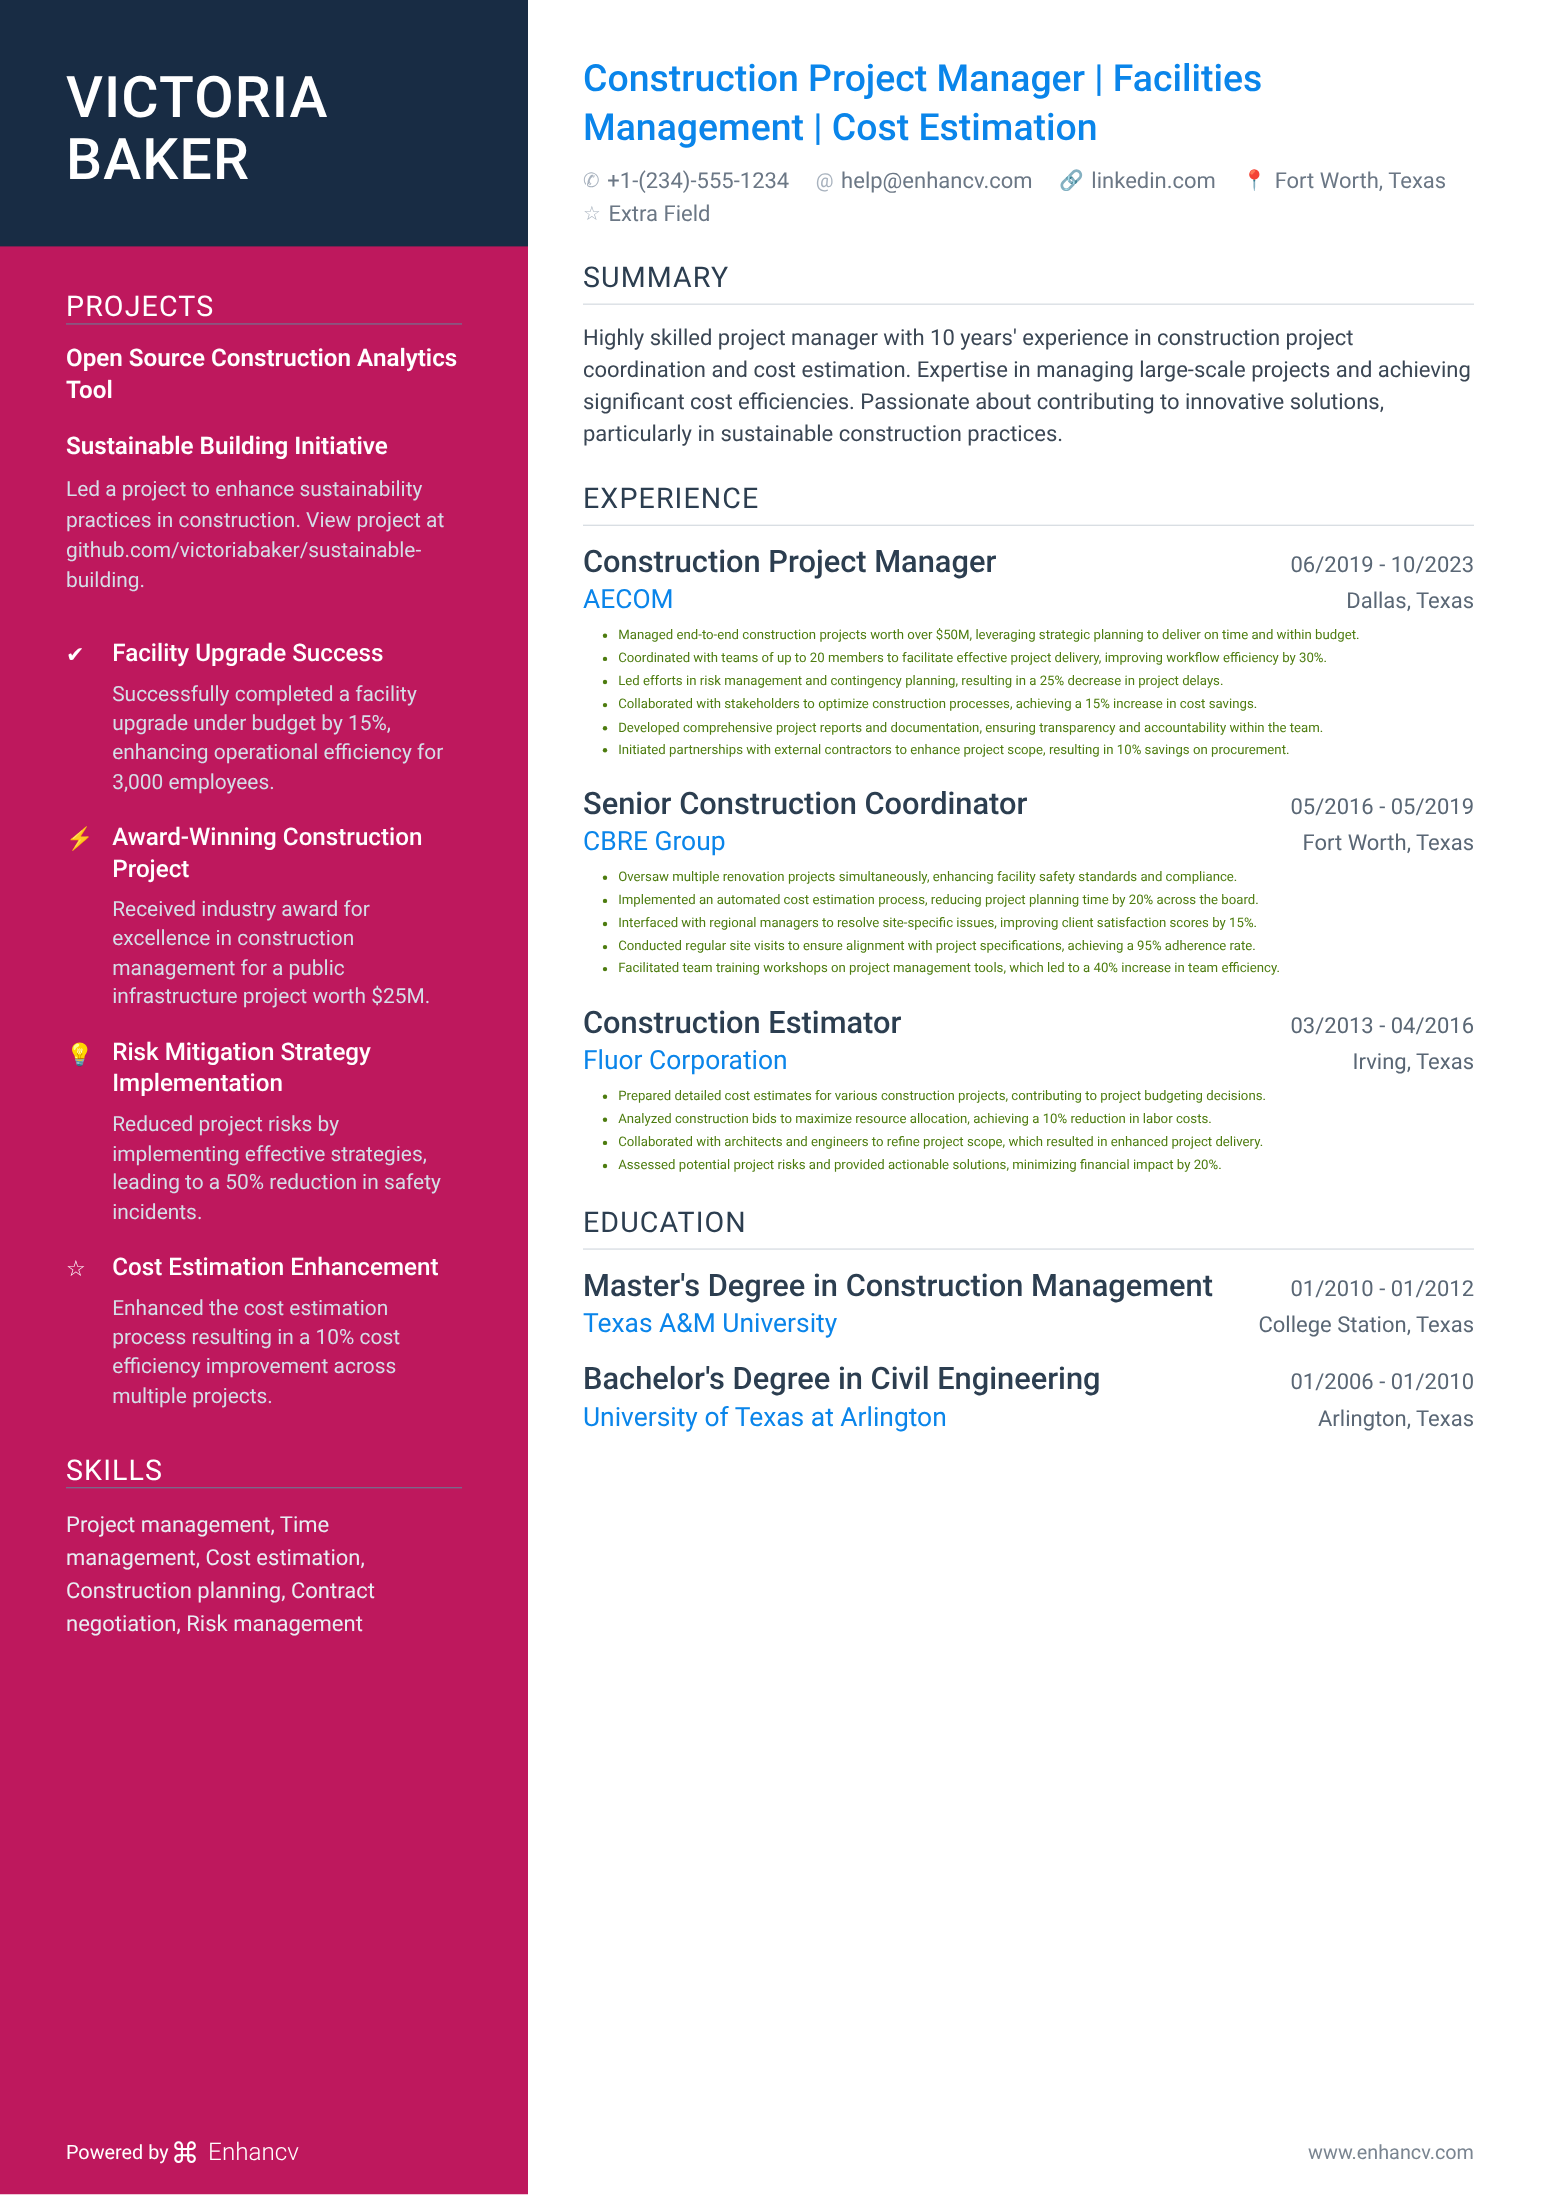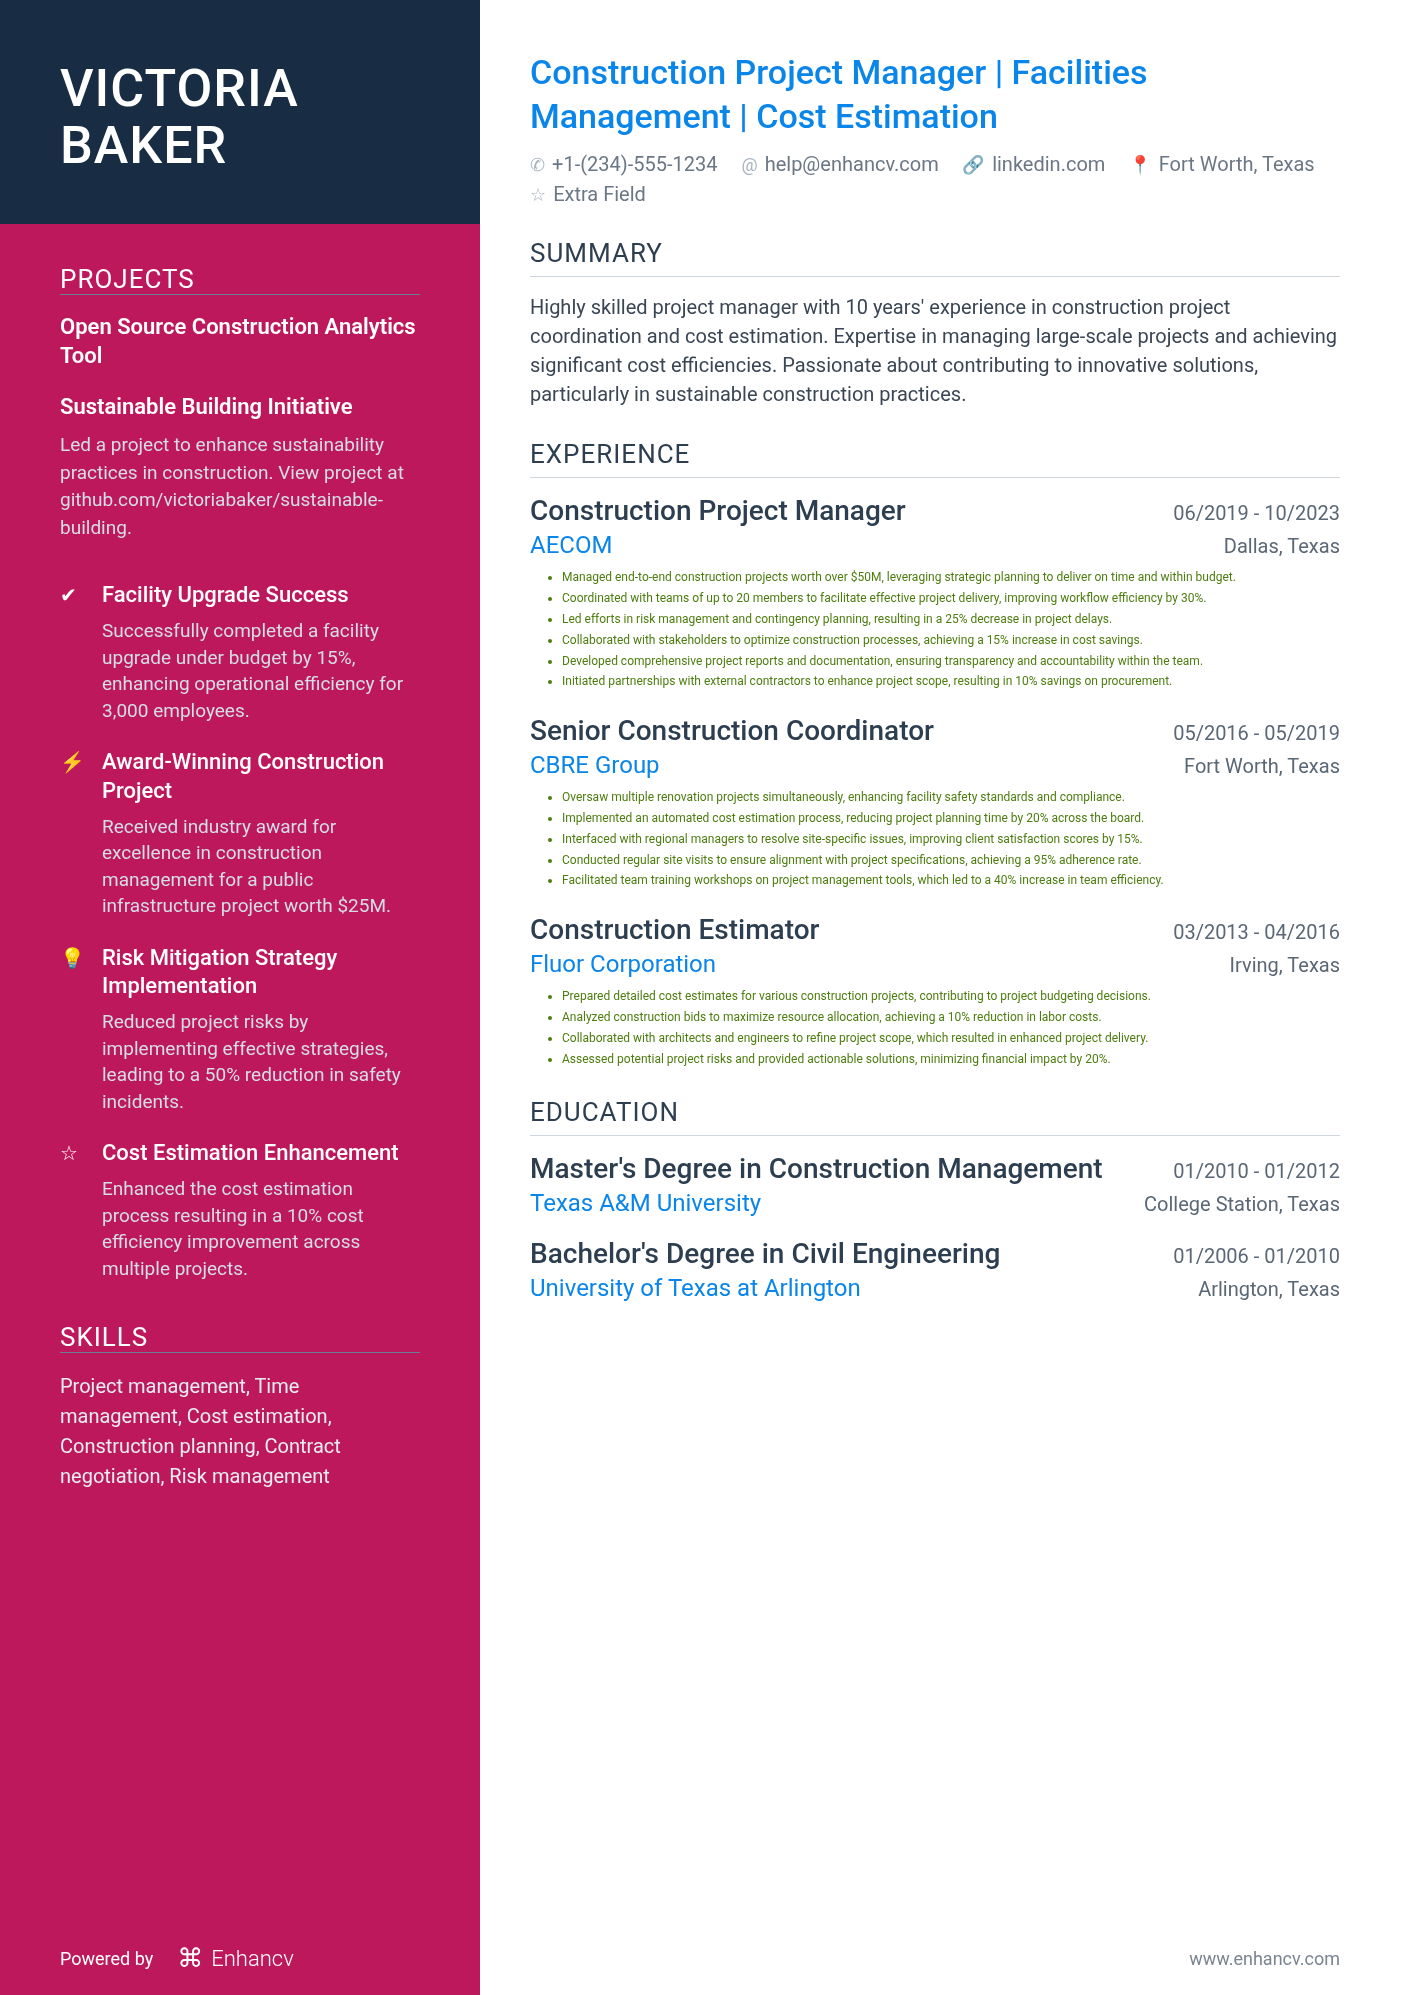--- a/index.html
+++ b/index.html
@@ -183,21 +183,21 @@
     display: flex;
     justify-content: space-between;
     align-items: center;
     padding: 22px 70px 22px 60px;
     font-size: 18px;
   }
   .footer-left {
     color: #fff;
     display: flex;
     align-items: center;
-    gap: 24px;
+    gap: 2px;
   }
   .footer-right {
     color: #7a8591;
   }
   .enhancv-logo {
     display: inline-flex;
     align-items: center;
     gap: 8px;
     font-size: 22px;
     font-weight: 300;

